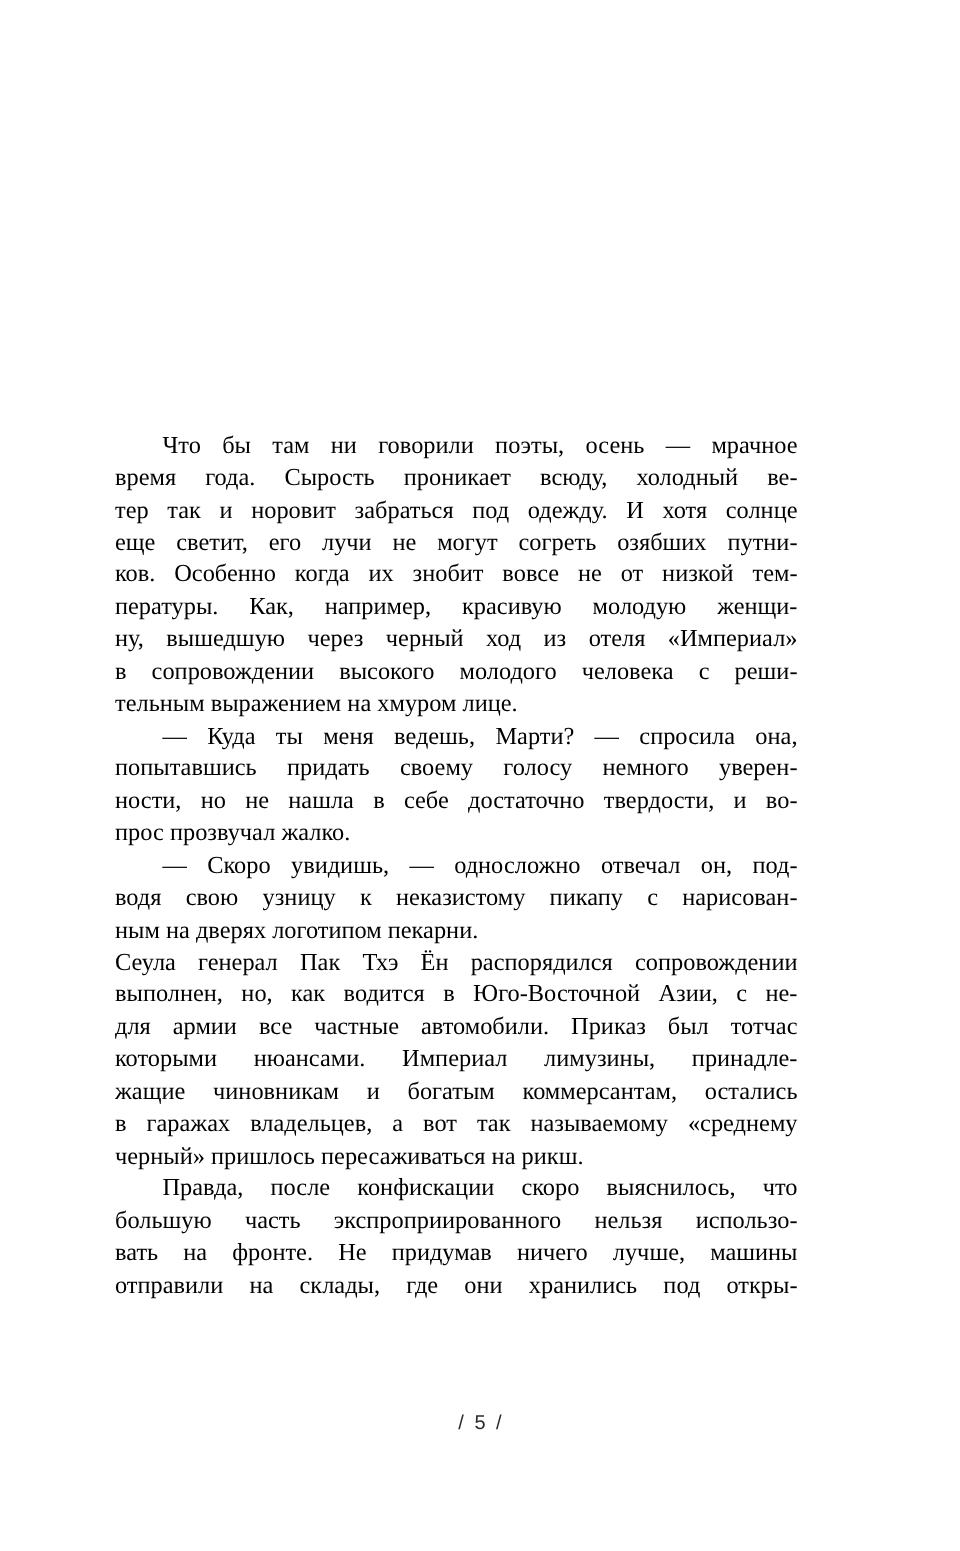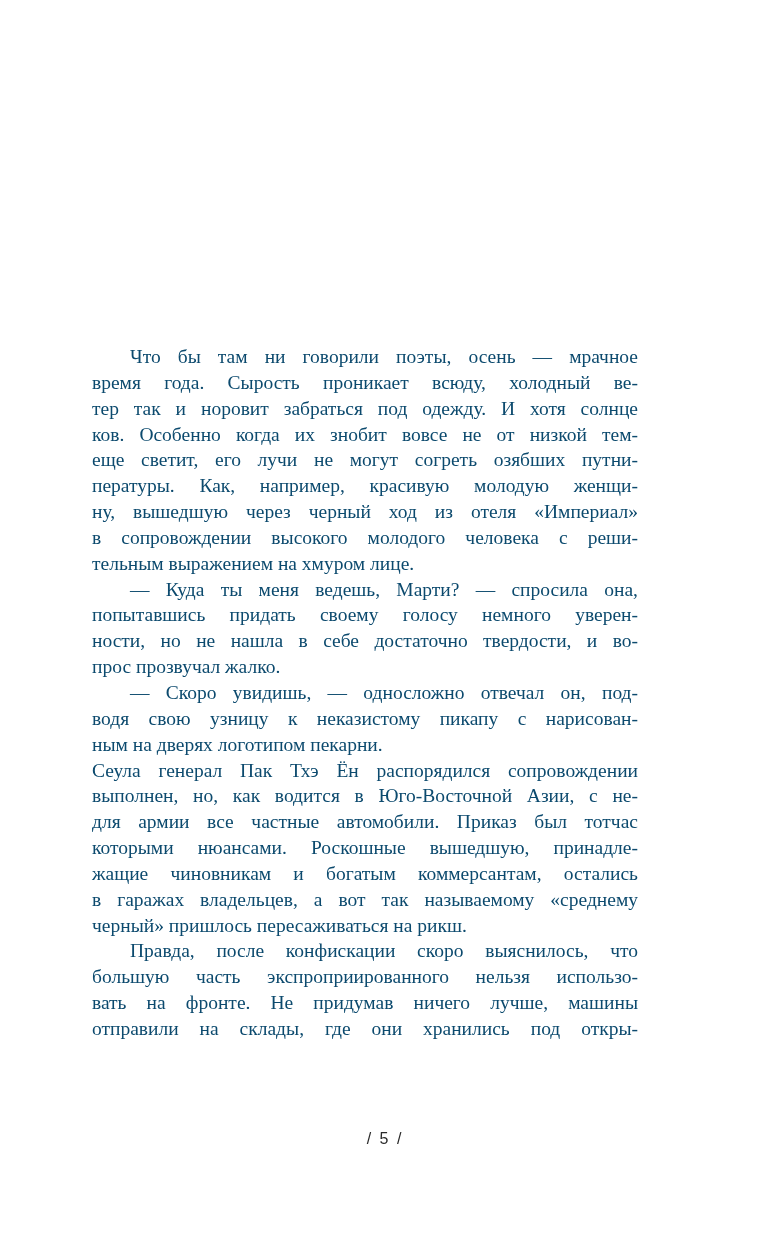--- a/index.html
+++ b/index.html
@@ -21,21 +21,21 @@
       background: #ffffff;
     }
     .text-block {
       position: absolute;
       left: 92px;
       top: 344px;
       width: 546px;
       font-family: "Liberation Serif", "DejaVu Serif", serif;
       font-size: 19.5px;
       line-height: 25.85px;
-      color: #0c4a6e;
+      color: #000000;
       text-align: justify;
       text-align-last: justify;
       hyphens: none;
     }
     .line {
       display: block;
       white-space: nowrap;
       text-align: justify;
       text-align-last: justify;
       height: 25.85px;
@@ -61,37 +61,37 @@
     }
   </style>
 </head>
 <body>
 
 <div class="page">
   <div class="text-block" id="text-block">
       <span class="line indent">Что бы там ни говорили поэты, осень — мрачное</span>
       <span class="line">время года. Сырость проникает всюду, холодный ве-</span>
       <span class="line">тер так и норовит забраться под одежду. И хотя солнце</span>
+      <span class="line">еще светит, его лучи не могут согреть озябших путни-</span>
       <span class="line">ков. Особенно когда их знобит вовсе не от низкой тем-</span>
-      <span class="line">еще светит, его лучи не могут согреть озябших путни-</span>
       <span class="line">пературы. Как, например, красивую молодую женщи-</span>
       <span class="line">ну, вышедшую через черный ход из отеля «Империал»</span>
       <span class="line">в сопровождении высокого молодого человека с реши-</span>
       <span class="line last">тельным выражением на хмуром лице.</span>
       <span class="line indent">— Куда ты меня ведешь, Марти? — спросила она,</span>
       <span class="line">попытавшись придать своему голосу немного уверен-</span>
       <span class="line">ности, но не нашла в себе достаточно твердости, и во-</span>
       <span class="line last">прос прозвучал жалко.</span>
       <span class="line indent">— Скоро увидишь, — односложно отвечал он, под-</span>
       <span class="line">водя свою узницу к неказистому пикапу с нарисован-</span>
       <span class="line last">ным на дверях логотипом пекарни.</span>
       <span class="line">Сеула генерал Пак Тхэ Ён распорядился сопровождении</span>
       <span class="line">выполнен, но, как водится в Юго-Восточной Азии, с не-</span>
       <span class="line">для армии все частные автомобили. Приказ был тотчас</span>
-      <span class="line">которыми нюансами. Роскошные вышедшую, принадле-</span>
+      <span class="line">которыми нюансами. Империал лимузины, принадле-</span>
       <span class="line">жащие чиновникам и богатым коммерсантам, остались</span>
       <span class="line">в гаражах владельцев, а вот так называемому «среднему</span>
       <span class="line last">черный» пришлось пересаживаться на рикш.</span>
       <span class="line indent">Правда, после конфискации скоро выяснилось, что</span>
       <span class="line">большую часть экспроприированного нельзя использо-</span>
       <span class="line">вать на фронте. Не придумав ничего лучше, машины</span>
       <span class="line">отправили на склады, где они хранились под откры-</span>
     </div>
   <div class="page-number">/ 5 /</div>
 </div>

